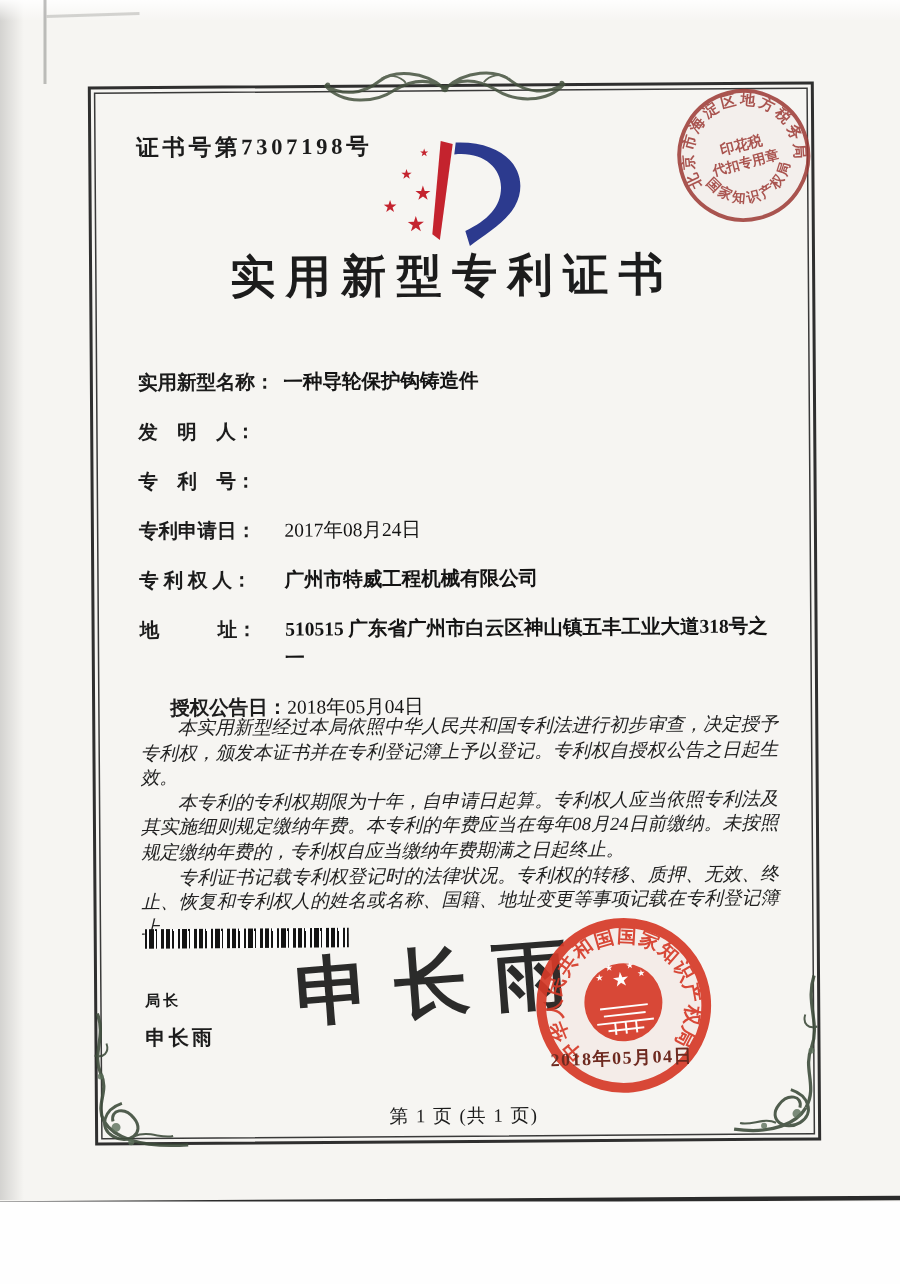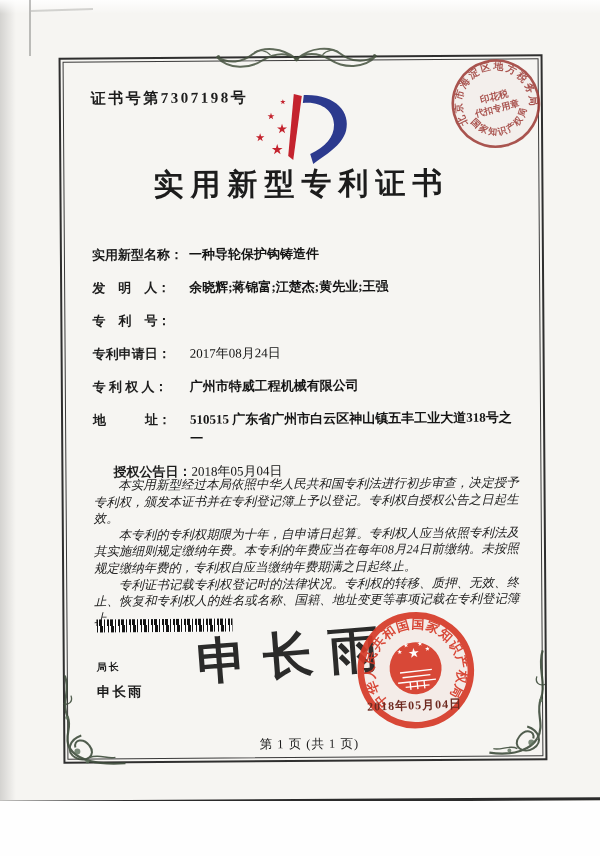--- a/index.html
+++ b/index.html
@@ -137,21 +137,20 @@
 
   <div class="title">实用新型专利证书</div>
 
   <div class="fields">
     <div class="row">
       <span class="lbl">实用新型名称：</span>
       <span class="val b">一种导轮保护钩铸造件</span>
     </div>
     <div class="row">
       <span class="lbl">发　明　人：</span>
-      <span class="val b">余晓辉;蒋锦富;江楚杰;黄先业;王强</span>
     </div>
     <div class="row">
       <span class="lbl">专　利　号：</span>
     </div>
     <div class="row">
       <span class="lbl">专利申请日：</span>
       <span class="val">2017年08月24日</span>
     </div>
     <div class="row">
       <span class="lbl">专 利 权 人：</span>

